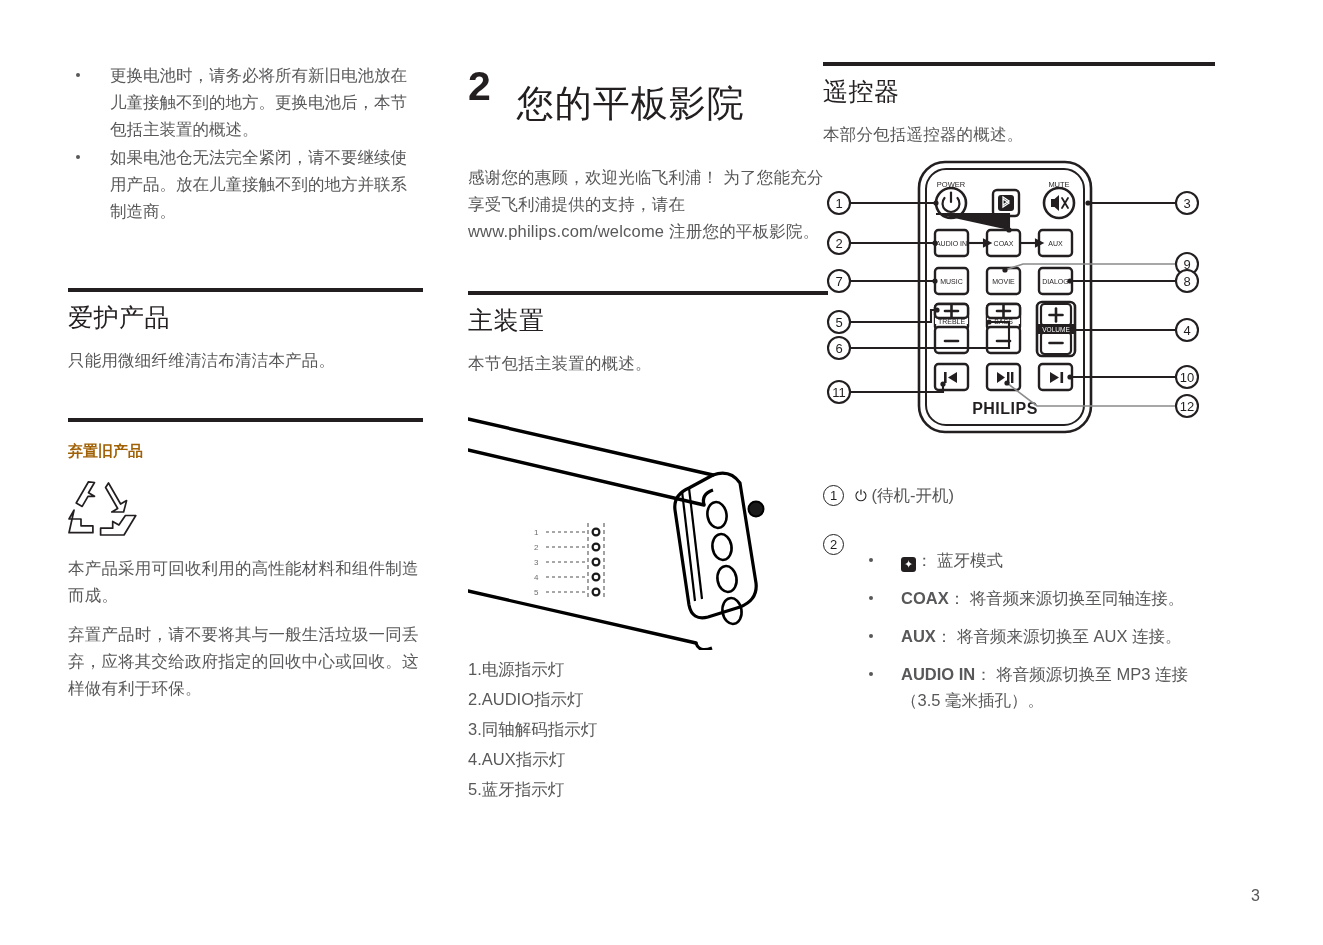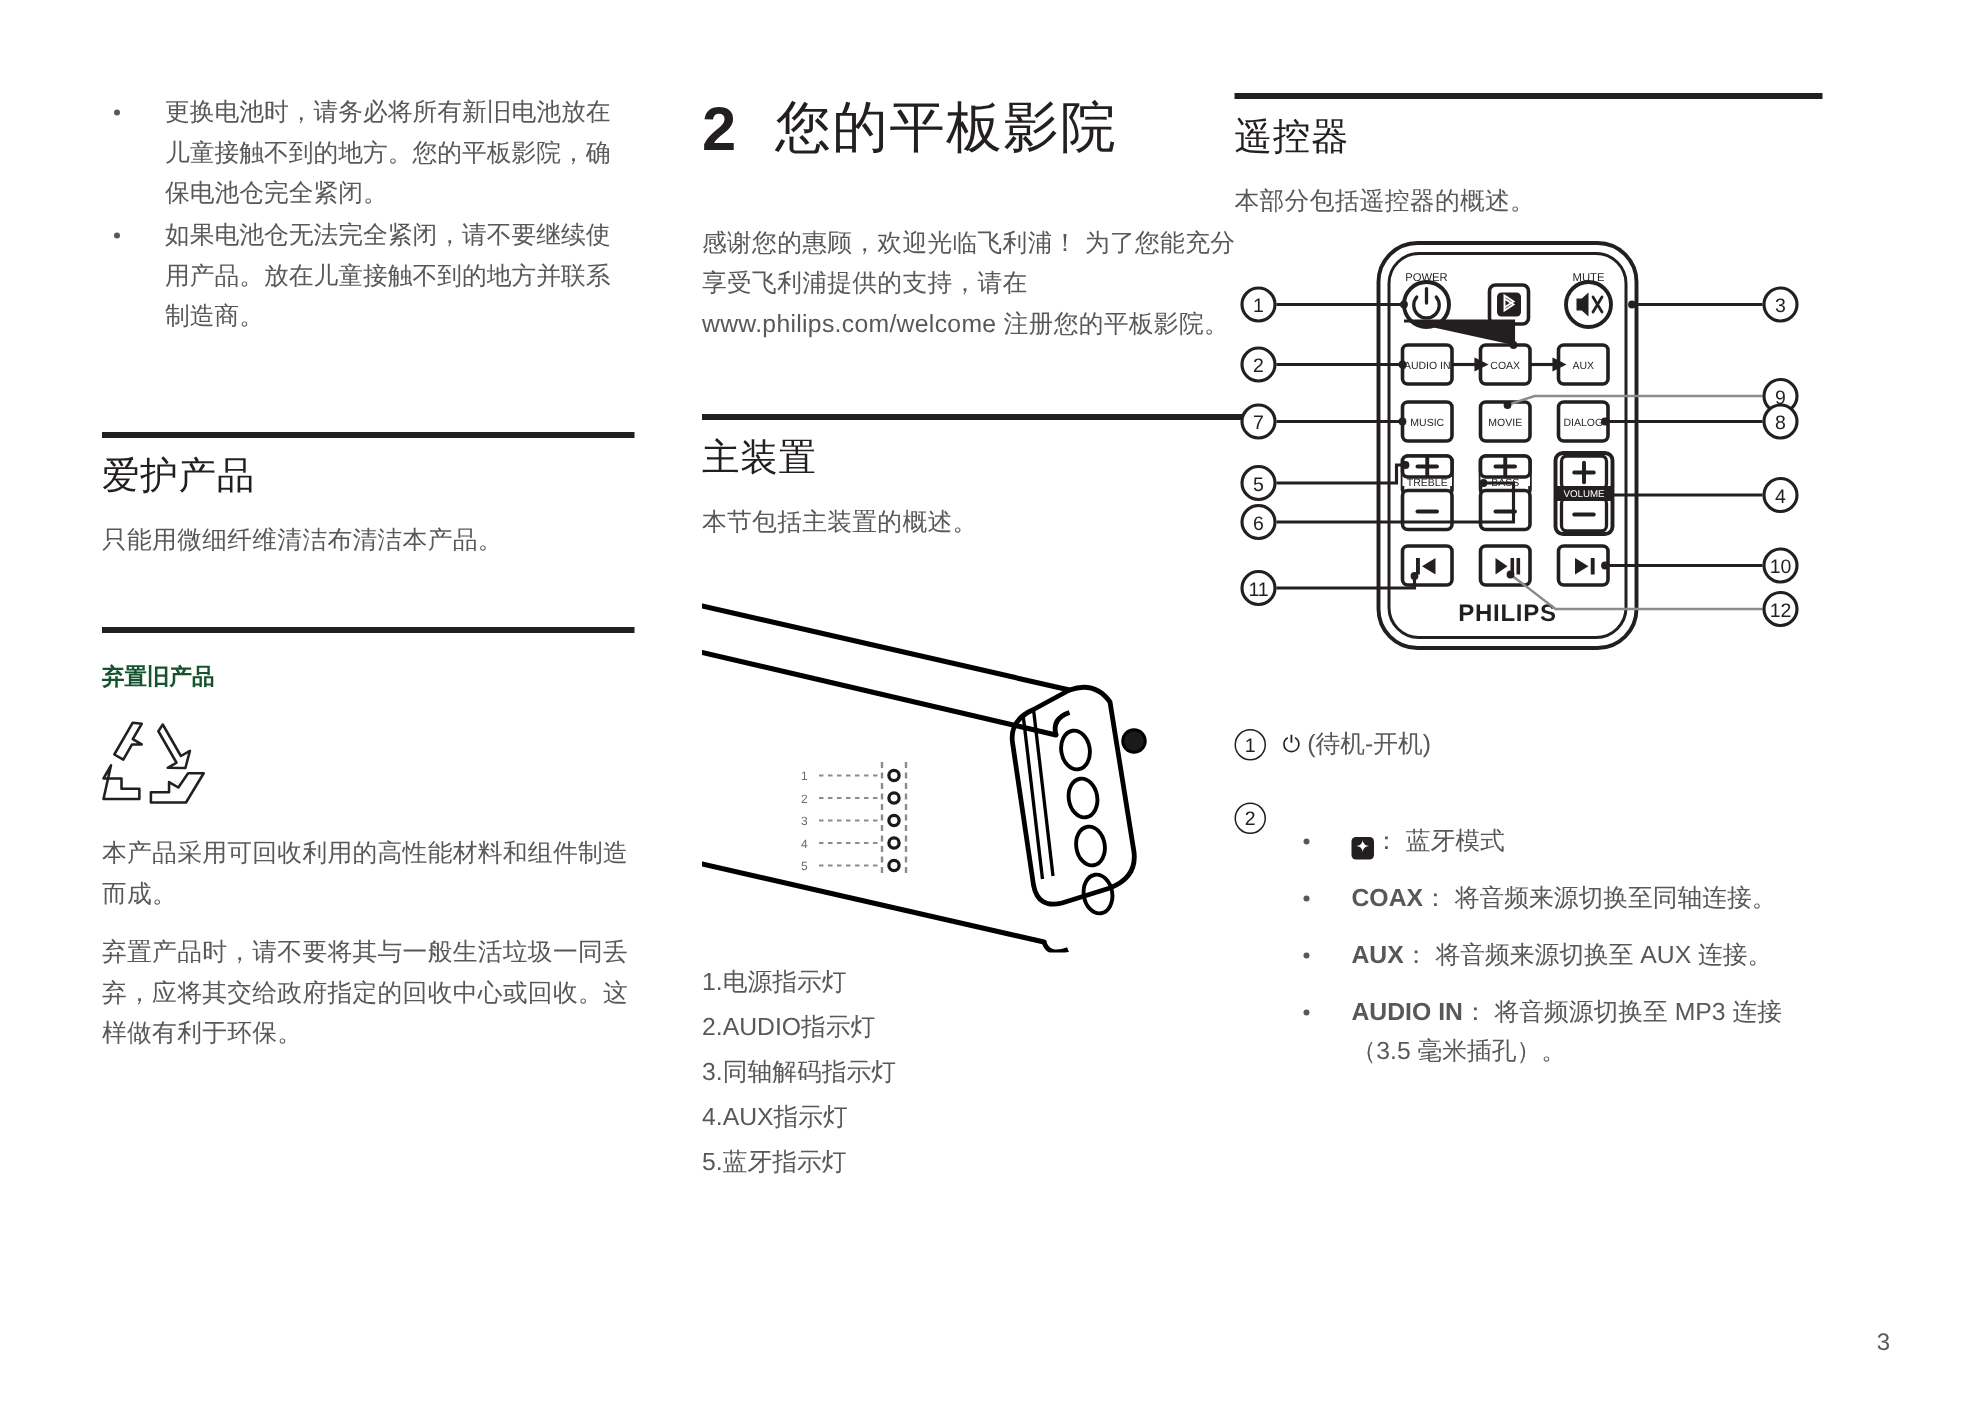--- a/index.html
+++ b/index.html
@@ -15,31 +15,31 @@
   #col-left {left:68px;  width:355px;}
   #col-mid  {left:468px; width:360px;}
   #col-right{left:823px; width:392px;}
 
   
   .rule{height:4px;background:#231f20;width:100%;}
   h2.sec{
     font-size:25px;font-weight:400;color:#231f20;
     margin:10px 0 0 0;line-height:1.25;letter-spacing:.5px;
   }
-  h3.sub{font-size:15px;font-weight:700;color:#14532d;margin:20px 0 0 0;}
+  h3.sub{font-size:15px;font-weight:700;color:#a16207;margin:20px 0 0 0;}
   p.body{
     font-size:16.5px;line-height:27px;color:#58585a;margin:14px 0 0 0;
     letter-spacing:.2px;
   }
   p.body.tight{margin-top:12px;}
 
   
   .chapter{display:flex;align-items:flex-start;gap:26px;margin-top:4px;}
   .chapter .num{font-size:41px;font-weight:700;color:#231f20;line-height:1;}
-  .chapter .ttl{font-size:37px;font-weight:400;color:#231f20;line-height:1;letter-spacing:1px;}
+  .chapter .ttl{font-size:37px;font-weight:400;color:#231f20;line-height:1;letter-spacing:1px;margin-top:19px;}
 
   
   ul.bul{list-style:none;margin:0;padding:0;}
   ul.bul li{
     position:relative;padding-left:42px;font-size:16.5px;line-height:27px;
     color:#58585a;margin-bottom:1px;
   }
   ul.bul li:before{
     content:"";position:absolute;left:8px;top:11px;
     width:4px;height:4px;border-radius:50%;background:#58585a;
@@ -91,21 +91,21 @@
   }
 </style>
 </head>
 <body>
 
 <div class="page">
 
   <div class="col" id="col-left">
 
     <ul class="bul">
-      <li>更换电池时，请务必将所有新旧电池放在儿童接触不到的地方。您的平板影院，确保电池仓完全紧闭。</li>
+      <li>更换电池时，请务必将所有新旧电池放在儿童接触不到的地方。更换电池后，本节包括主装置的概述。</li>
       <li>如果电池仓无法完全紧闭，请不要继续使用产品。放在儿童接触不到的地方并联系制造商。</li>
     </ul>
 
     <div style="height:62px"></div>
 
     <div class="rule"></div>
     <h2 class="sec">爱护产品</h2>
     <p class="body">只能用微细纤维清洁布清洁本产品。</p>
 
     <div style="height:44px"></div>

